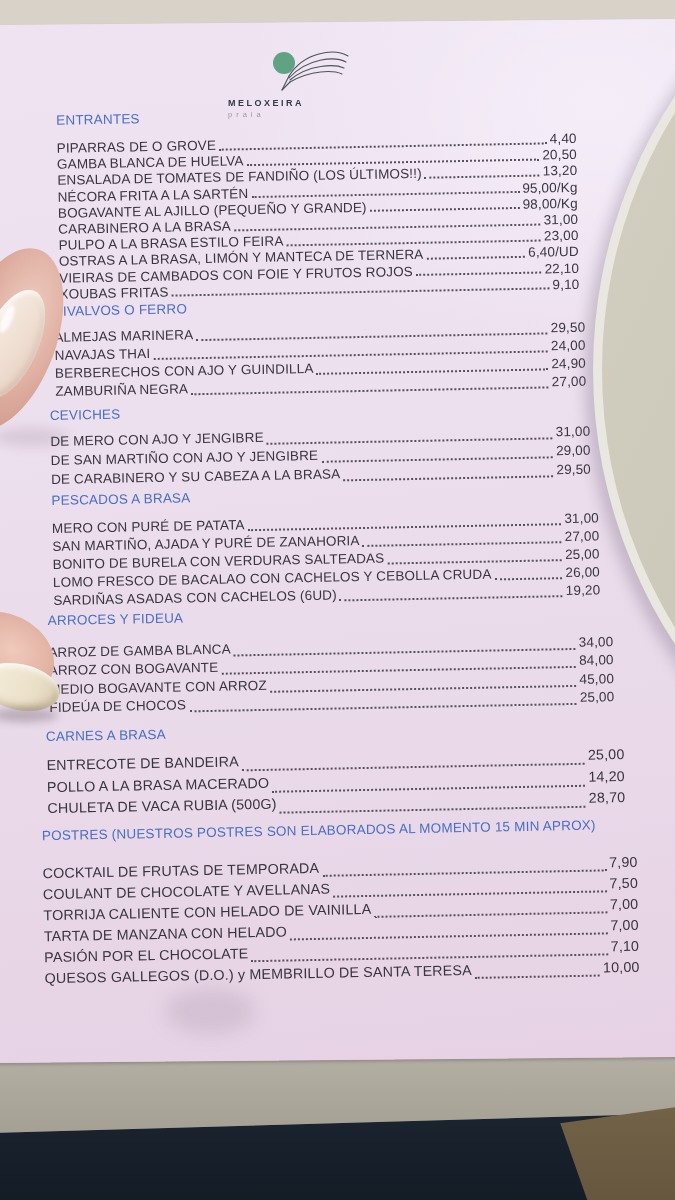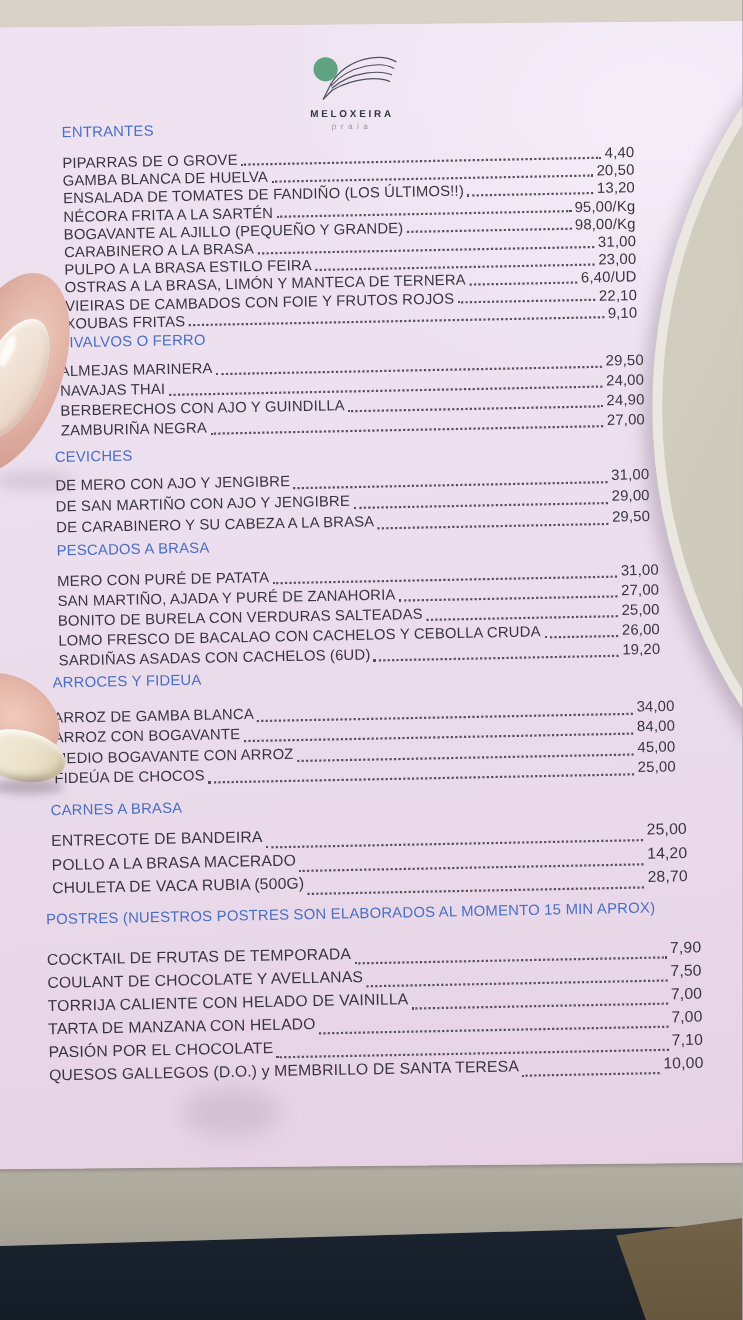--- a/index.html
+++ b/index.html
@@ -11,21 +11,21 @@
   
   .paper {
     position:absolute; left:-12px; right:-8px; top:22px; height:1038px; z-index:2;
     transform:rotate(-0.5deg);
     background:
       radial-gradient(520px 380px at 88% 8%, rgba(246,240,250,.85), rgba(246,240,250,0) 70%),
       linear-gradient(176deg, #efe3f2 0%, #ecdfee 38%, #e9d9e9 72%, #e6d2e4 100%);
     box-shadow:0 2px 3px rgba(60,45,60,.25);
   }
   
-  .logo { position:absolute; left:240px; top:44px; width:160px; text-align:center; z-index:3; }
+  .logo { position:absolute; left:228px; top:44px; width:160px; text-align:left; z-index:3; }
   .logo svg { display:block; margin:0 auto; }
   .logo-name { font-size:9px; font-weight:bold; letter-spacing:2.5px; color:#333845; margin-top:-2px; }
   .logo-sub  { font-size:7.5px; letter-spacing:4px; color:#9b97a0; margin-top:2px; }
   
   .menu {
     position:absolute; left:46px; right:46px; top:112px; z-index:3;
     transform:rotate(-1.1deg); transform-origin:0 0;
     color:var(--ink); 
   }
   .sec { position:relative; }

